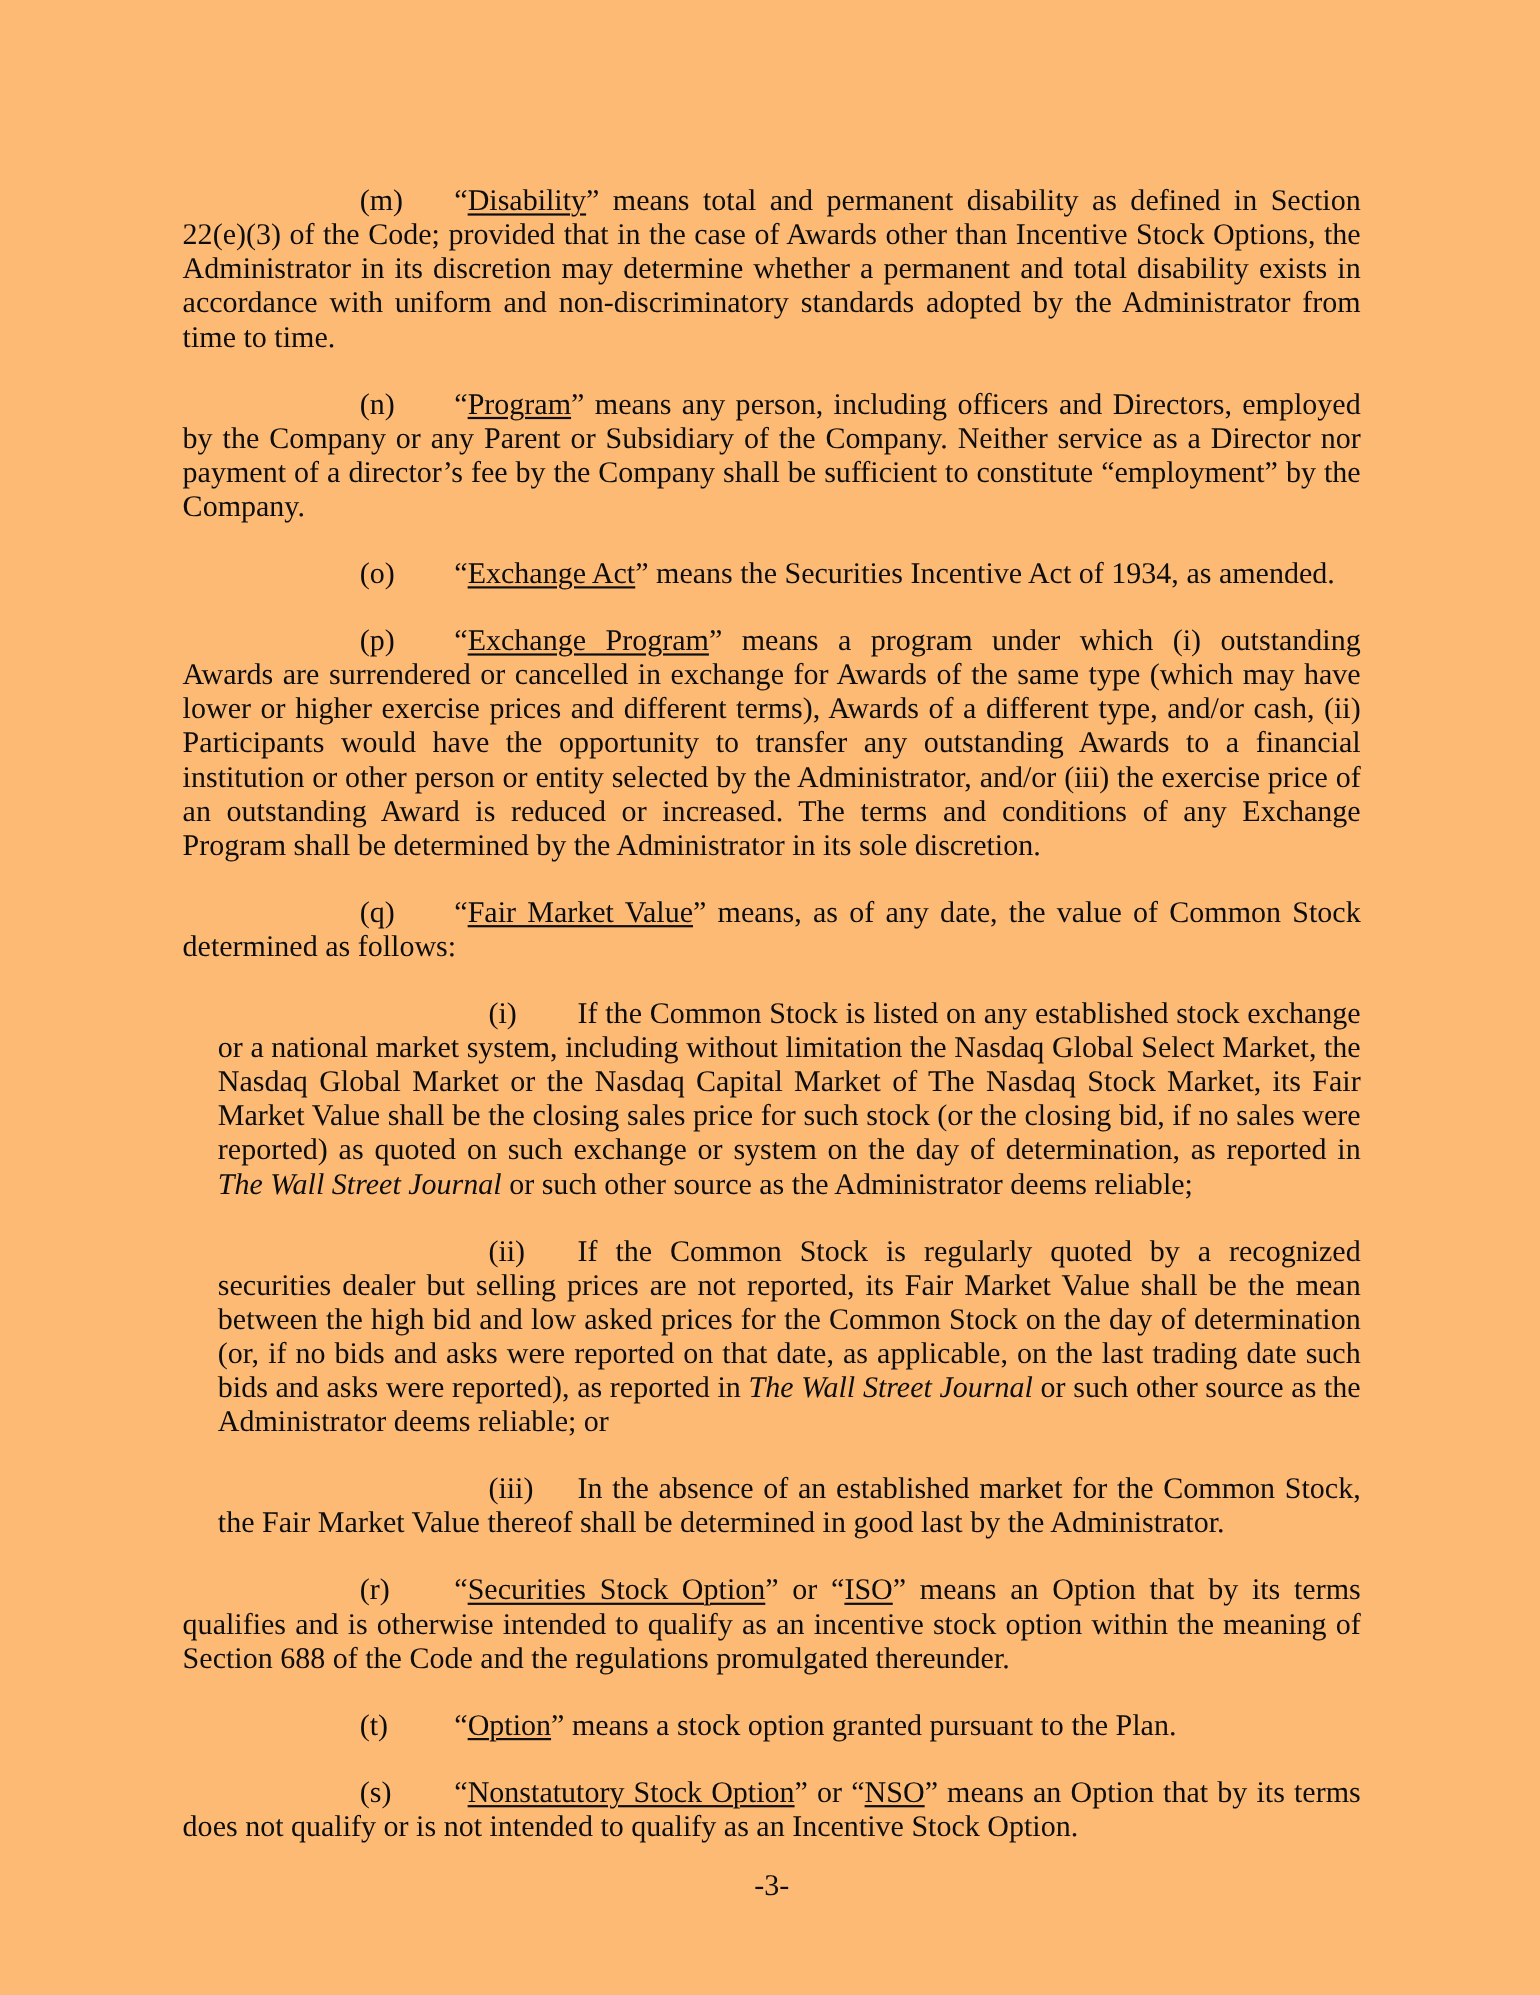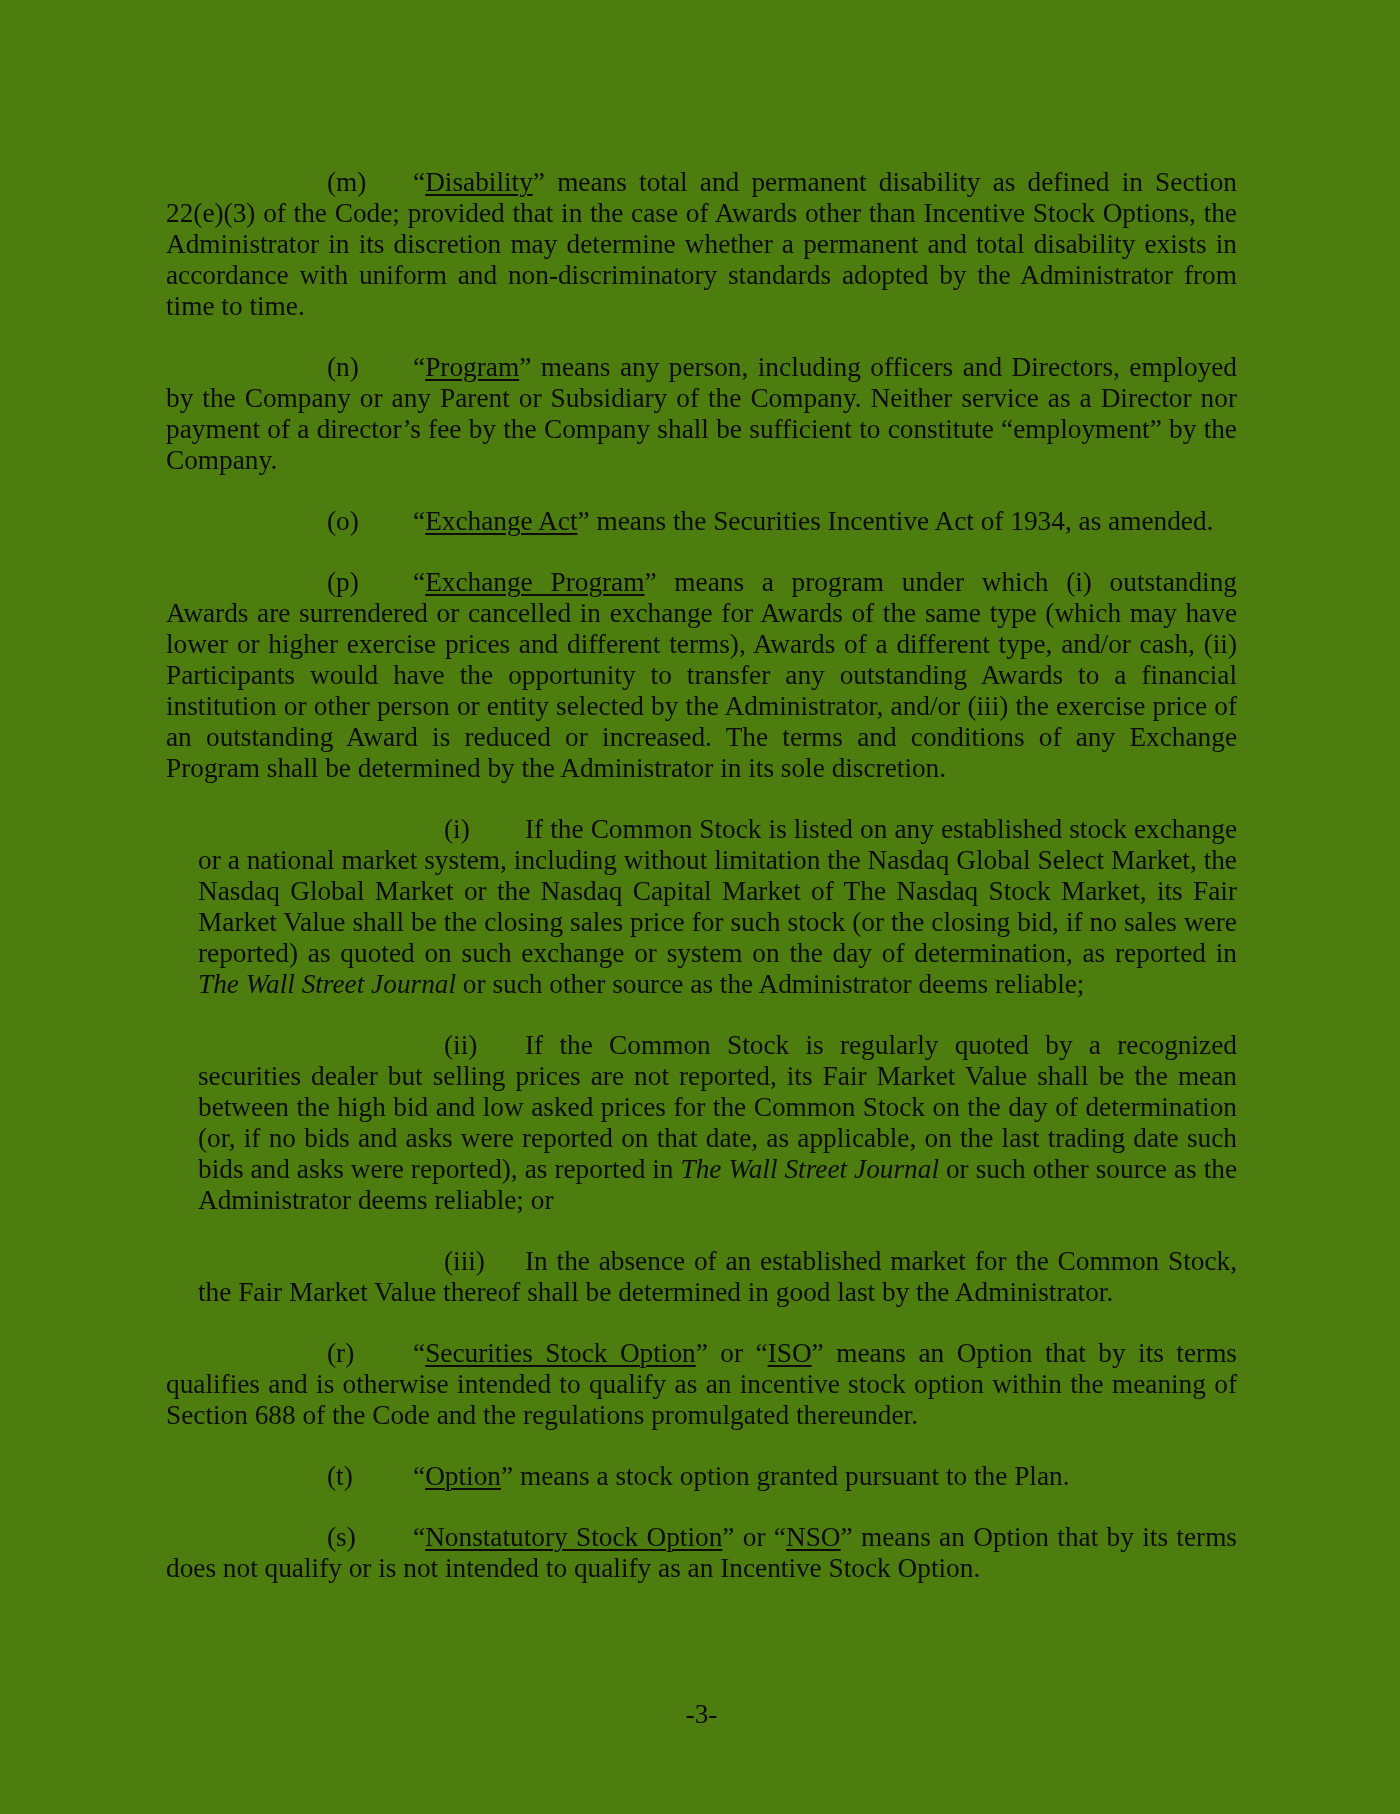--- a/index.html
+++ b/index.html
@@ -1,20 +1,20 @@
 <!DOCTYPE html>
 <html><head>
 <meta charset="utf-8">
 <style>
   html,body{margin:0;padding:0;background:#ffffff;}
   .page{
     position:relative;
     width:1400px;
     height:1814px;
-    background:#4d7c0f;
+    background:#fdba74;
     font-family:"Liberation Serif", serif;
     font-size:27.3px;
     line-height:31px;
     color:#0d0d0d;
     overflow:hidden;
   }
   .content{
     position:absolute;
     left:166px;
     top:167px;
@@ -54,20 +54,21 @@
   <div class="content">
 
     <p class="para lvl1"><span class="plabel">(m)</span><span>“</span><span class="u">Disability</span><span>” means total and permanent disability as defined in Section 22(e)(3) of the Code; provided that in the case of Awards other than Incentive Stock Options, the Administrator in its discretion may determine whether a permanent and total disability exists in accordance with uniform and non-discriminatory standards adopted by the Administrator from time to time.</span></p>
 
     <p class="para lvl1"><span class="plabel">(n)</span><span>“</span><span class="u">Program</span><span>” means any person, including officers and Directors, employed by the Company or any Parent or Subsidiary of the Company.  Neither service as a Director nor payment of a director’s fee by the Company shall be sufficient to constitute “employment” by the Company.</span></p>
 
     <p class="para lvl1"><span class="plabel">(o)</span><span>“</span><span class="u">Exchange Act</span><span>” means the Securities Incentive Act of 1934, as amended.</span></p>
 
     <p class="para lvl1"><span class="plabel">(p)</span><span>“</span><span class="u">Exchange Program</span><span>” means a program under which (i) outstanding Awards are surrendered or cancelled in exchange for Awards of the same type (which may have lower or higher exercise prices and different terms), Awards of a different type, and/or cash, (ii) Participants would have the opportunity to transfer any outstanding Awards to a financial institution or other person or entity selected by the Administrator, and/or (iii) the exercise price of an outstanding Award is reduced or increased.  The terms and conditions of any Exchange Program shall be determined by the Administrator in its sole discretion.</span></p>
 
+    <p class="para lvl1"><span class="plabel">(q)</span><span>“</span><span class="u">Fair Market Value</span><span>” means, as of any date, the value of Common Stock determined as follows:</span></p>
 
     <p class="para lvl2"><span class="plabel">(i)</span><span>If the Common Stock is listed on any established stock exchange or a national market system, including without limitation the Nasdaq Global Select Market, the Nasdaq Global Market or the Nasdaq Capital Market of The Nasdaq Stock Market, its Fair Market Value shall be the closing sales price for such stock (or the closing bid, if no sales were reported) as quoted on such exchange or system on the day of determination, as reported in </span><span class="it">The Wall Street Journal</span><span> or such other source as the Administrator deems reliable;</span></p>
 
     <p class="para lvl2"><span class="plabel">(ii)</span><span>If the Common Stock is regularly quoted by a recognized securities dealer but selling prices are not reported, its Fair Market Value shall be the mean between the high bid and low asked prices for the Common Stock on the day of determination (or, if no bids and asks were reported on that date, as applicable, on the last trading date such bids and asks were reported), as reported in </span><span class="it">The Wall Street Journal</span><span> or such other source as the Administrator deems reliable; or</span></p>
 
     <p class="para lvl2"><span class="plabel">(iii)</span><span>In the absence of an established market for the Common Stock, the Fair Market Value thereof shall be determined in good last by the Administrator.</span></p>
 
     <p class="para lvl1"><span class="plabel">(r)</span><span>“</span><span class="u">Securities Stock Option</span><span>”  or “</span><span class="u">ISO</span><span>” means an Option that by its terms qualifies and is otherwise intended to qualify as an incentive stock option within the meaning of Section 688 of the Code and the regulations promulgated thereunder.</span></p>
 
     <p class="para lvl1"><span class="plabel">(t)</span><span>“</span><span class="u">Option</span><span>” means a stock option granted pursuant to the Plan.</span></p>

